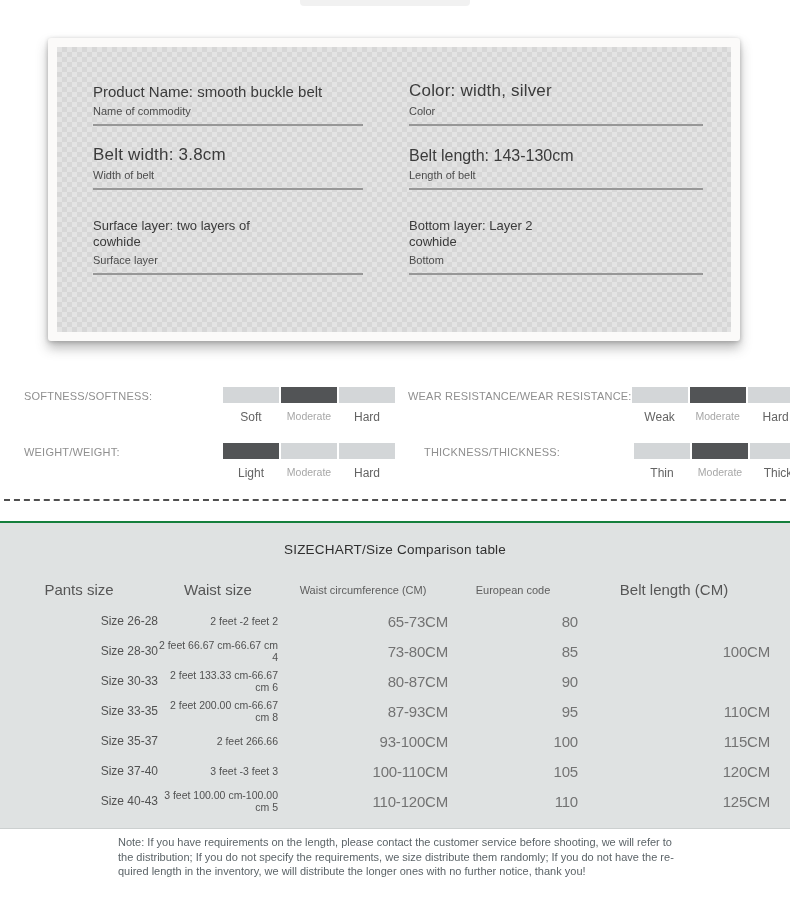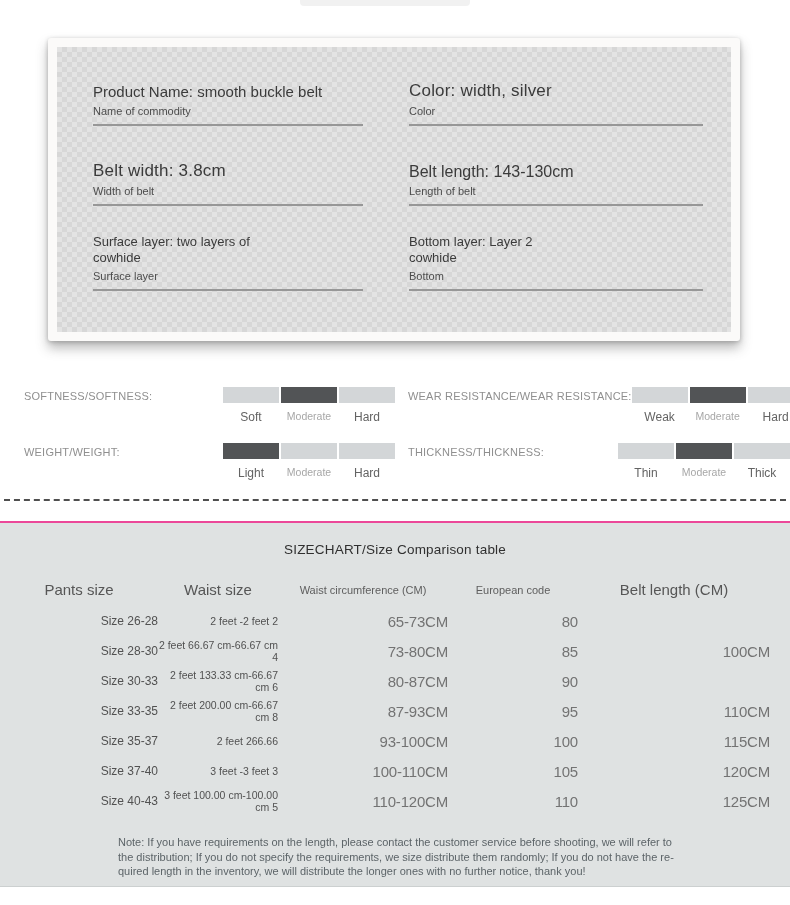--- a/index.html
+++ b/index.html
@@ -20,55 +20,55 @@
       linear-gradient(45deg,#d7d7d7 25%,transparent 25%,transparent 75%,#d7d7d7 75%),
       linear-gradient(45deg,#d7d7d7 25%,transparent 25%,transparent 75%,#d7d7d7 75%);
     background-size:10px 10px;background-position:0 0,5px 5px;
     box-shadow:0 7px 12px rgba(70,70,70,.38),0 1px 4px rgba(0,0,0,.22);
   }
   .spec-grid{display:grid;grid-template-columns:340px 1fr;padding-top:28px;}
   .spec-cell{display:flex;flex-direction:column;justify-content:flex-end;box-sizing:border-box;}
   .spec-cell.left{padding:0 34px 0 36px;}
   .spec-cell.right{padding:0 28px 0 12px;}
   .spec-cell.r1{height:51px;}
-  .spec-cell.r2{height:80px;}
+  .spec-cell.r2{height:64px;}
   .spec-cell.r3{height:85px;}
   .spec-title{color:#3b3b3b;margin-bottom:4px;line-height:1.2;}
   .t-15{font-size:15px;}
   .t-17{font-size:17px;letter-spacing:.2px;}
   .t-16{font-size:16px;}
   .t-13{font-size:13px;line-height:16px;}
   .w-160{max-width:165px;}
   .w-130{max-width:135px;}
   .spec-sub{font-size:11px;color:#4c4c4c;margin-bottom:7px;}
   .spec-divider{height:2px;background:#979797;}
 
   
   .scales{position:absolute;top:387px;left:0;width:790px;}
   .scales-row{display:flex;}
-  .scales-row.row-b{margin-top:19px;}
+  .scales-row.row-b{margin-top:19px;gap:16px;}
   .scale{flex:0 0 395px;display:flex;align-items:flex-start;}
   .scale-label{flex:1;font-size:11px;color:#8f8f8f;padding-top:3px;white-space:nowrap;
     overflow:hidden;letter-spacing:.2px;}
   .scale.lft .scale-label{padding-left:24px;}
   .scale.rgt .scale-label{padding-left:13px;}
   .scale-bar-block{width:172px;flex:0 0 172px;}
   .scale-bar{display:flex;gap:2px;position:relative;z-index:1;}
   .seg{width:56px;height:16px;display:block;}
   .scale-ticks{display:flex;gap:2px;margin-top:7px;}
   .tick{width:56px;text-align:center;}
   .tick.strong{font-size:12px;color:#636363;}
   .tick.weak{font-size:10.5px;color:#a7a7a7;}
 
   
   .dash-divider{position:absolute;top:499px;left:4px;right:4px;border-top:2px dashed #4f4f4f;}
 
   
-  .sizechart{position:absolute;top:521px;left:0;width:790px;height:366px;box-sizing:border-box;
-    background:#dfe2e2;border-top:2px solid #ec4899;border-bottom:1px solid #ccd0d0;}
+  .sizechart{position:absolute;top:521px;left:0;width:790px;height:308px;box-sizing:border-box;
+    background:#dfe2e2;border-top:2px solid #15803d;border-bottom:1px solid #ccd0d0;}
   .sc-title{text-align:center;padding-top:19px;font-size:13.5px;color:#303030;letter-spacing:.2px;}
   .sc-grid{display:grid;grid-template-columns:158px 120px 170px 130px 192px;align-items:center;}
   .sc-head{margin-top:24px;}
   .sc-head .hcell{text-align:center;}
   .hcell.big{font-size:15px;color:#565656;}
   .hcell.small{font-size:11px;color:#5e5e5e;}
   .sc-rows{margin-top:8px;}
   .sc-row{height:30px;}
   .sc-row span{text-align:right;}
   .c0{font-size:12px;color:#515151;}

